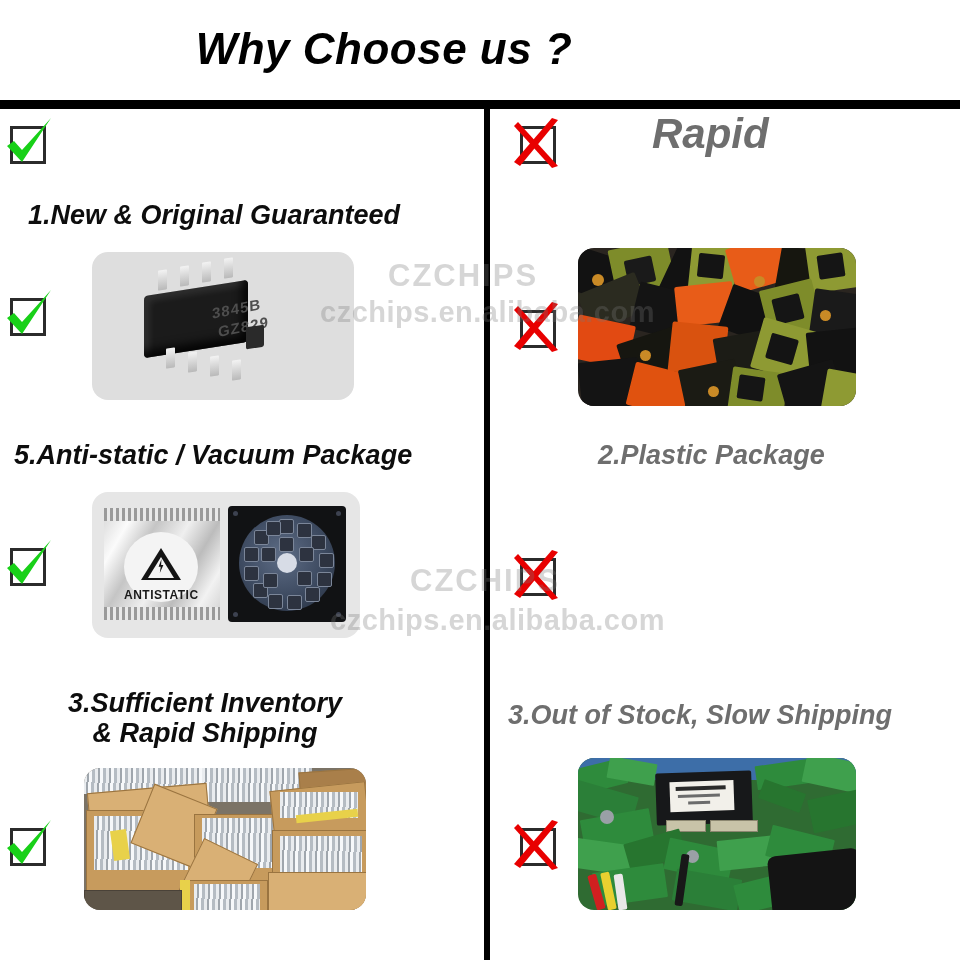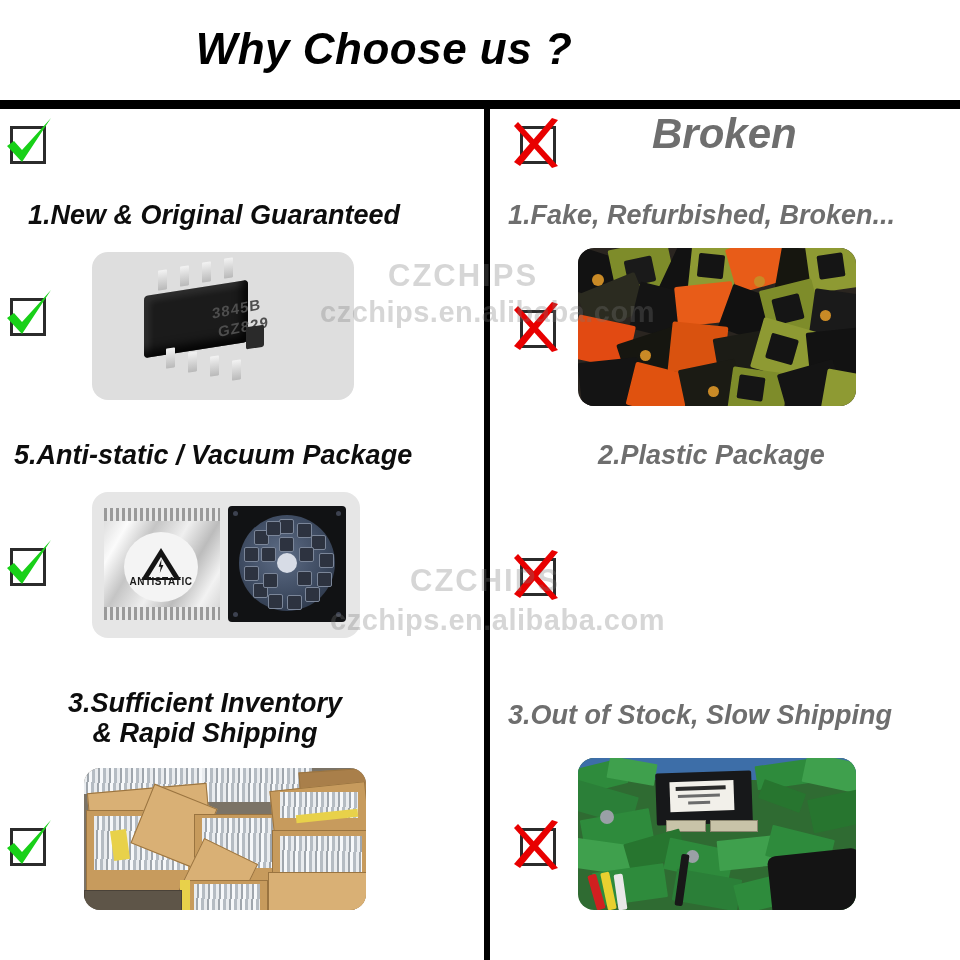--- a/index.html
+++ b/index.html
@@ -164,22 +164,22 @@
     border-left: 13px solid transparent;
     border-right: 13px solid transparent;
     border-bottom: 21px solid #f4f4f4;
   }
   .bolt {
     position: absolute; left: 50%; top: 27px; transform: translateX(-50%);
     width: 6px; height: 14px; background: #141414;
     clip-path: polygon(58% 0,10% 55%,45% 55%,30% 100%,90% 42%,52% 42%);
   }
   .anti-label {
-    position: absolute; left: 0; right: 0; top: 44px;
-    text-align: center; font-size: 10px; font-weight: bold;
+    position: absolute; left: 0; right: 0; top: 56px;
+    text-align: center; font-size: 12px; font-weight: bold;
     color: #1a1a1a; letter-spacing: .5px;
   }
   .reelbox {
     position: absolute; left: 136px; top: 14px;
     width: 118px; height: 116px;
     background: #111214; border-radius: 4px;
   }
   .reel {
     position: absolute; left: 11px; top: 9px;
     width: 96px; height: 96px; border-radius: 50%;
@@ -294,24 +294,23 @@
     </svg>
   </div>
 
   <div class="mark" style="left:512px; top:116px;">
     <div class="box"></div>
     <svg width="52" height="52" viewBox="0 0 52 52">
       <path d="M6 6 L46 50 L40 52 L2 10 Z" fill="#e80000"></path>
       <path d="M46 4 L8 50 L2 46 L40 2 Z" fill="#e80000"></path>
     </svg>
   </div>
-  <div class="col-head other">Broken</div>
+  <div class="col-head other">Rapid</div>
 
   <div class="item-head ok" style="left:28px; top:200px;font-style:italic;">1.New &amp; Original Guaranteed</div>
-  <div class="item-head bad" style="left:508px; top:200px;">1.Fake, Refurbished, Broken...</div>
 
   <div class="mark" style="left:2px; top:288px;">
     <div class="box"></div>
     <svg width="52" height="52" viewBox="0 0 52 52">
       <path d="M5 30 L20 46 L49 2 L40 12 L20 34 L12 25 Z" fill="#18d018"></path>
     </svg>
   </div>
   <div class="mark" style="left:512px; top:300px;">
     <div class="box"></div>
     <svg width="52" height="52" viewBox="0 0 52 52">

